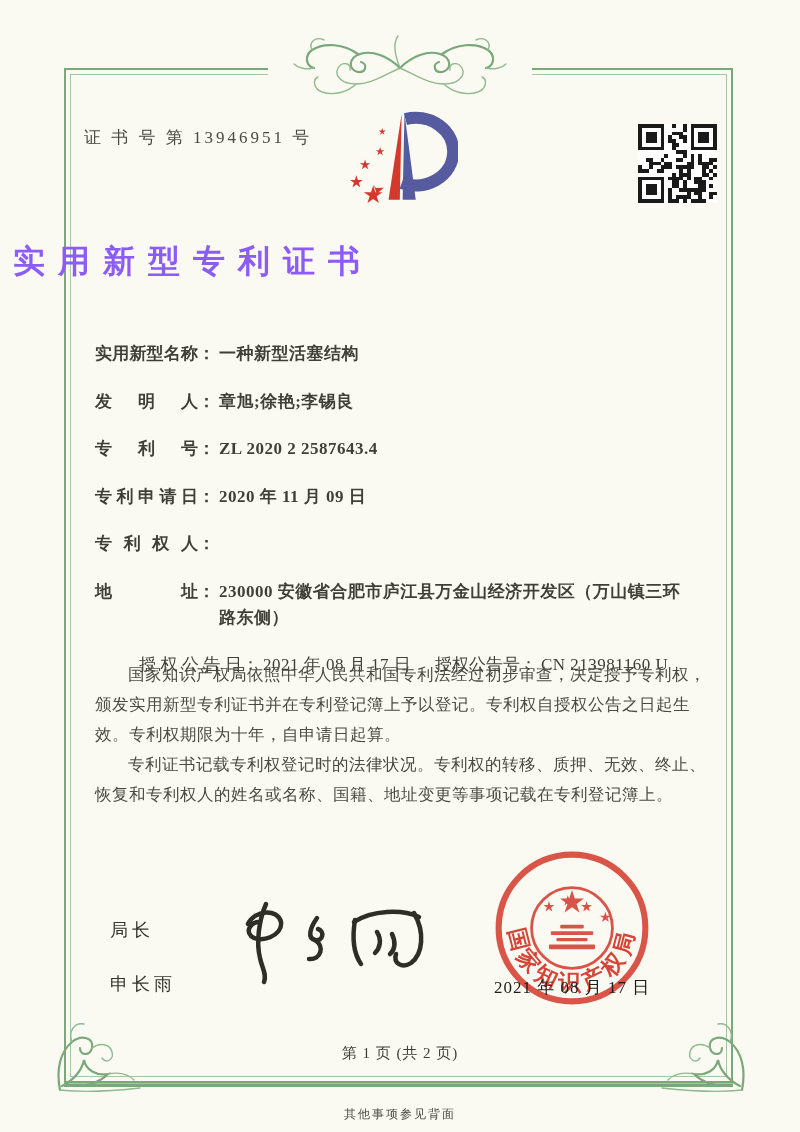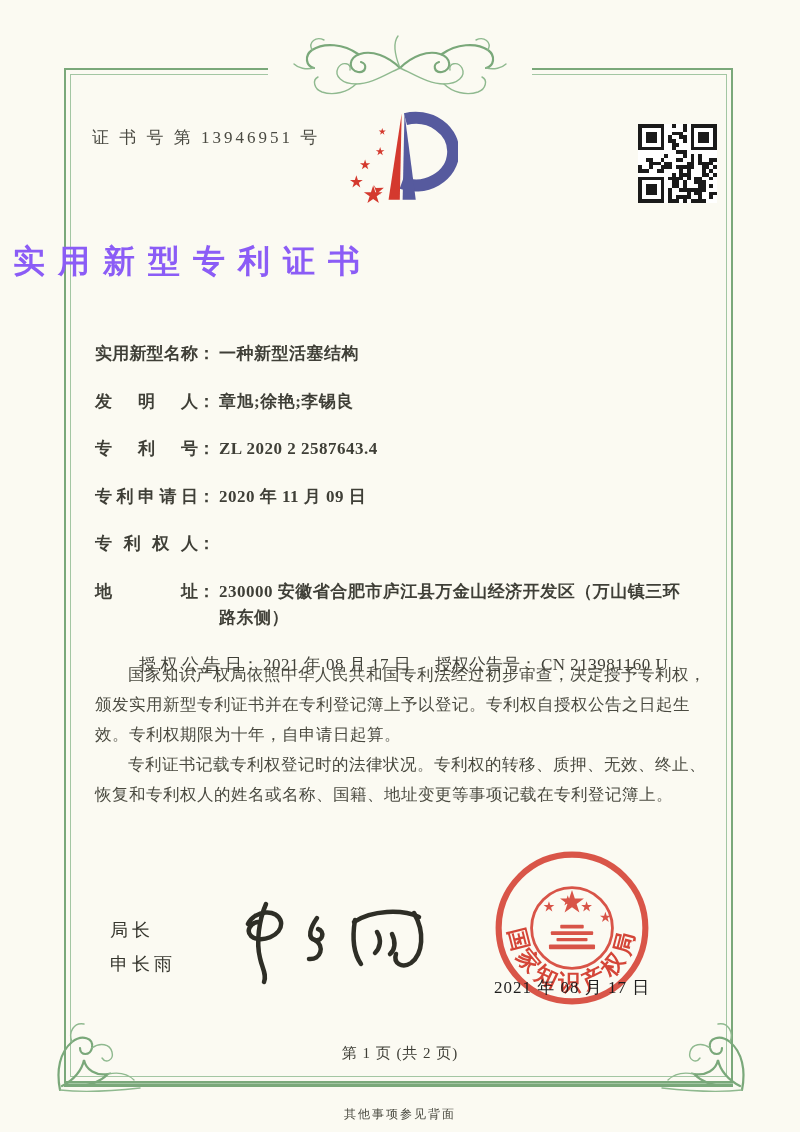--- a/index.html
+++ b/index.html
@@ -15,21 +15,21 @@
     border:1px solid #a3c6a3;}
   .bottom-rule{position:absolute;left:64px;top:1083px;width:669px;height:3px;
     background:#7aa87a;border-top:1px solid #a3c6a3;}
   
   .ornament-top{position:absolute;left:268px;top:28px;width:264px;height:76px;
     background:#fbfaf2;}
   .ornament-corner{position:absolute;width:96px;height:84px;}
   .ornament-bl{left:48px;top:1012px;}
   .ornament-br{left:658px;top:1012px;transform:scaleX(-1);}
   
-  .cert-no{position:absolute;left:92px;top:126px;font-size:17px;letter-spacing:3px;color:#4a4a42;}
+  .cert-no{position:absolute;left:84px;top:126px;font-size:17px;letter-spacing:3px;color:#4a4a42;}
   .logo{position:absolute;left:336px;top:106px;width:122px;height:108px;}
   .qr{position:absolute;left:638px;top:124px;width:79px;height:79px;background:#fff;}
   .qr svg{width:100%;height:100%;display:block;}
   
   .title{position:absolute;left:0;top:240px;width:100%;text-align:left;
     font-size:32px;font-weight:700;letter-spacing:13px;color:#8b5cf6;text-indent:13px;}
   
   .fields{position:absolute;left:95px;top:341px;width:618px;font-size:17px;color:#3f3f37;}
   .field-row{display:flex;align-items:flex-start;line-height:26px;margin-bottom:21.5px;font-weight:bold;}
   .flabel{display:inline-block;width:103px;text-align:justify;text-align-last:justify;flex:none;}
@@ -38,21 +38,21 @@
   .fvalue.addr{display:inline-block;max-width:468px;line-height:26px;}
   .grant-row{display:flex;line-height:26px;margin-left:44px;}
   .grant-pair{display:flex;}
   .grant-pair.first{width:296px;flex:none;}
   
   .body-text{position:absolute;left:95px;top:660px;width:616px;
     font-size:16.5px;line-height:30px;color:#4a4a40;}
   .body-text p{margin:0;text-indent:2em;letter-spacing:0.5px;}
   
   .sig-title{position:absolute;left:110px;top:918px;font-size:18px;letter-spacing:4px;color:#35352d;}
-  .sig-name{position:absolute;left:110px;top:952px;font-size:18px;letter-spacing:4px;color:#35352d;}
+  .sig-name{position:absolute;left:110px;top:972px;font-size:18px;letter-spacing:4px;color:#35352d;}
   .sig-script{position:absolute;left:228px;top:888px;width:210px;height:105px;}
   
   .seal{position:absolute;left:485px;top:841px;width:174px;height:174px;}
   .seal svg{width:100%;height:100%;}
   .seal-date{position:absolute;left:485px;top:976px;width:174px;text-align:center;
     font-size:17px;color:#1d1d1d;letter-spacing:1px;white-space:nowrap;}
   
   .page-num{position:absolute;left:0;top:1044px;width:100%;text-align:center;
     font-size:15px;color:#3f3f37;letter-spacing:1px;}
   .back-note{position:absolute;left:0;top:1106px;width:100%;text-align:center;

